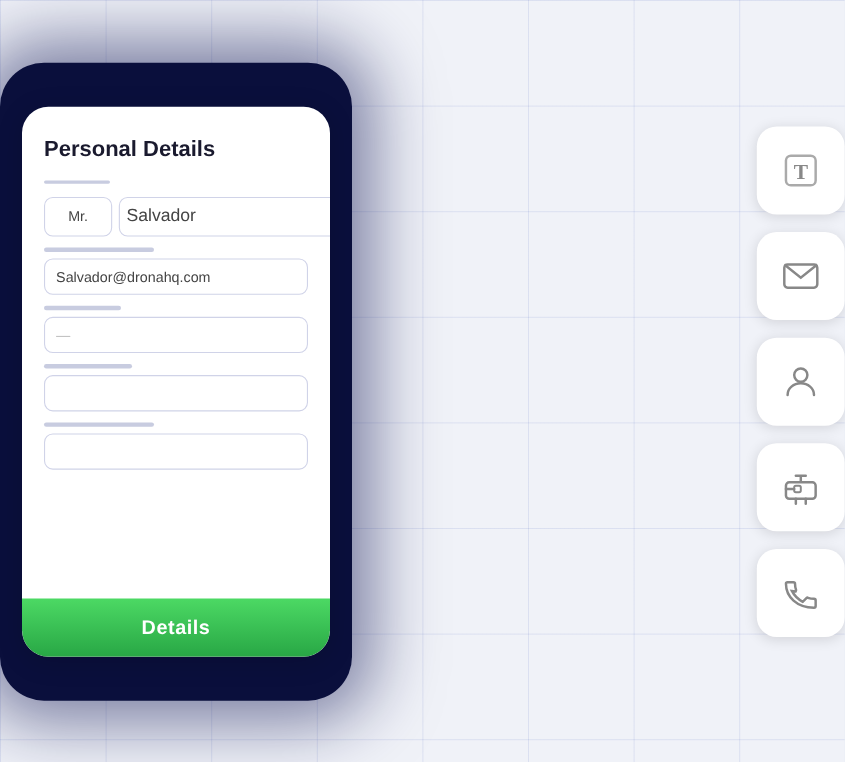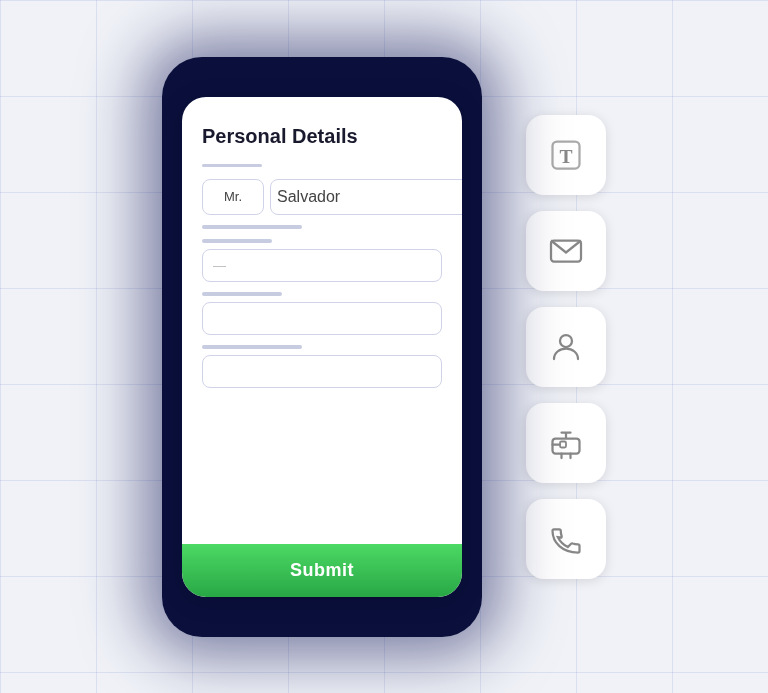--- a/index.html
+++ b/index.html
@@ -23,21 +23,21 @@
       background-size: 96px 96px;
       z-index: 0;
     }
 
     
     .main-container {
       position: absolute;
       inset: 0;
       display: flex;
       align-items: center;
-      justify-content: center;
+      justify-content: space-between;
       z-index: 1;
     }
 
     
     .phone-blob {
       position: relative;
       width: 320px;
       height: 580px;
       background: #0a0f3c;
       border-radius: 40px;
@@ -203,39 +203,40 @@
         <div class="field-group">
           <div class="name-row">
             <input class="name-field-salutation" value="Mr." readonly="" style="">
             <input class="name-field" value="Salvador" style="">
             <input class="name-field" value="Craig" style="">
           </div>
         </div>
 
         <div class="field-group">
           <div class="field-label-bar wide"></div>
+          <input class="form-input" value="Salvador@dronahq.com" style="">
         </div>
 
         <div class="field-group">
           <div class="field-label-bar"></div>
           <input class="form-input" placeholder="—" style="">
         </div>
 
         <div class="field-group">
           <div class="field-label-bar medium"></div>
           <input class="form-input" placeholder="" style="">
         </div>
 
         <div class="field-group">
           <div class="field-label-bar wide"></div>
           <input class="form-input" placeholder="" style="">
         </div>
       </div>
 
-      <button class="submit-btn">Submit</button>
+      <button class="submit-btn">Details</button>
 
     </div>
   </div>
 
   <div class="icons-column">
 
     <div class="icon-box">
       <svg viewBox="0 0 24 24">
         <rect x="3" y="3" width="18" height="18" rx="3" stroke="#aaa" stroke-width="1.5" fill="none"></rect>
         <text x="12" y="17" text-anchor="middle" font-size="13" font-weight="700" fill="#888" stroke="none" font-family="serif">T</text>

